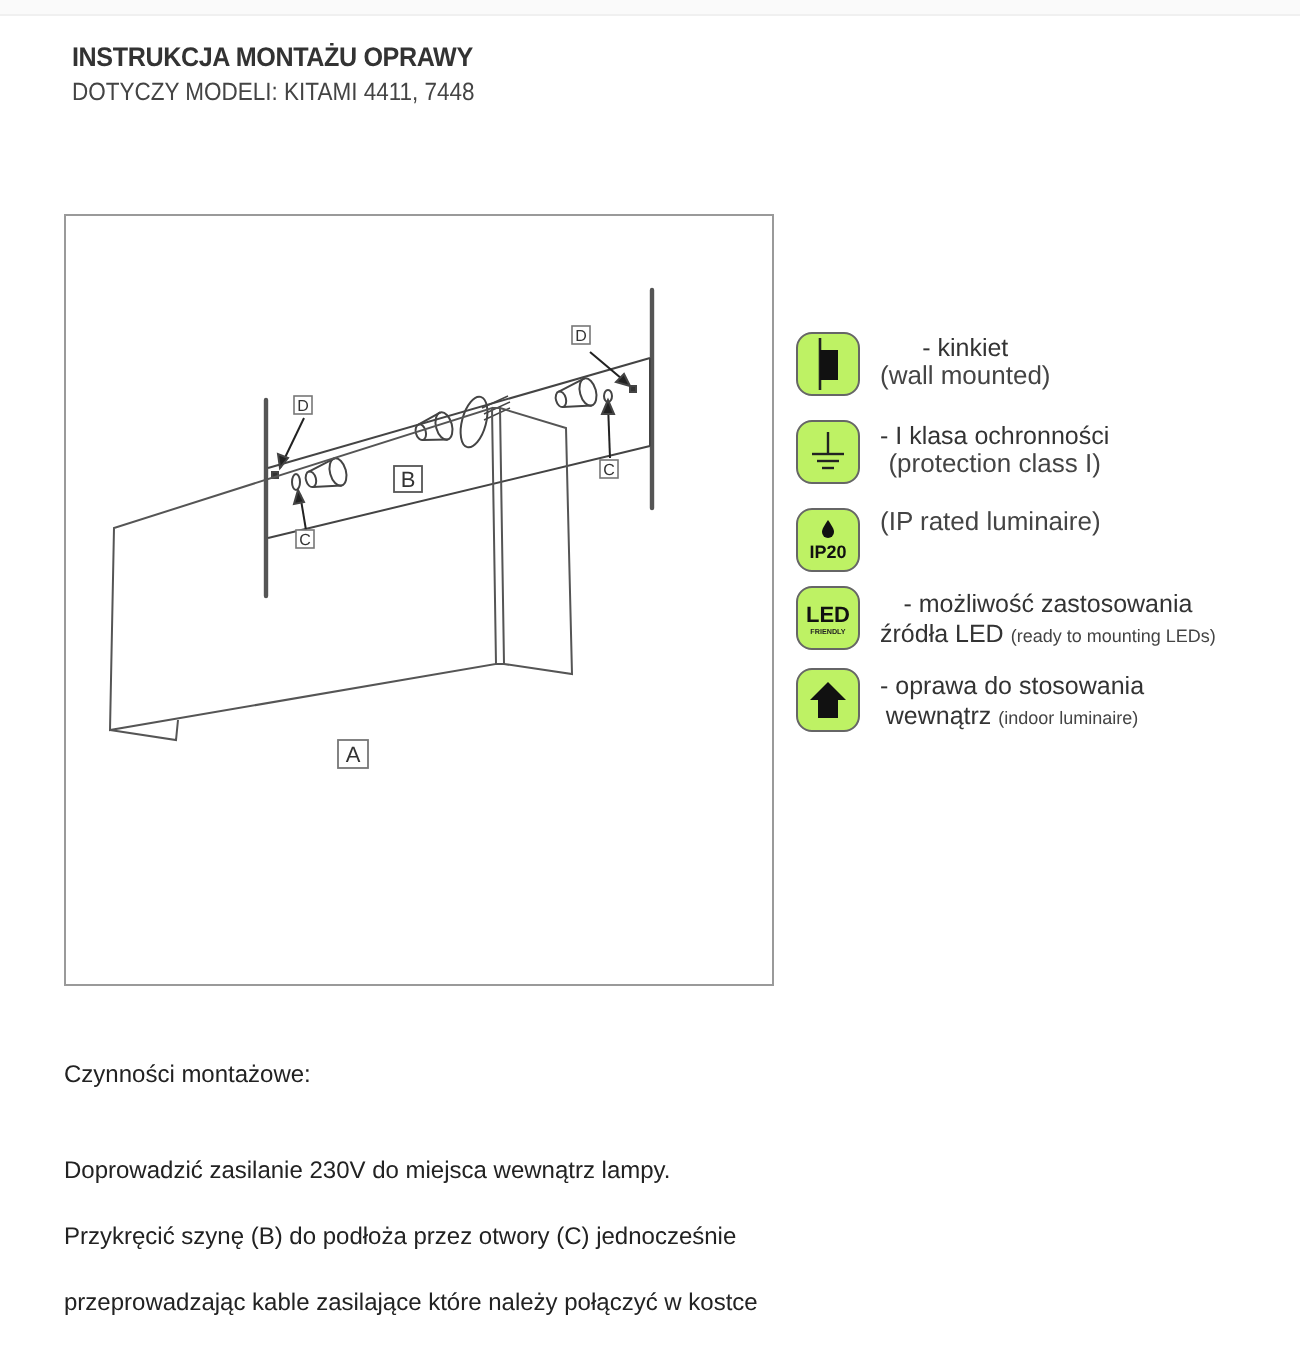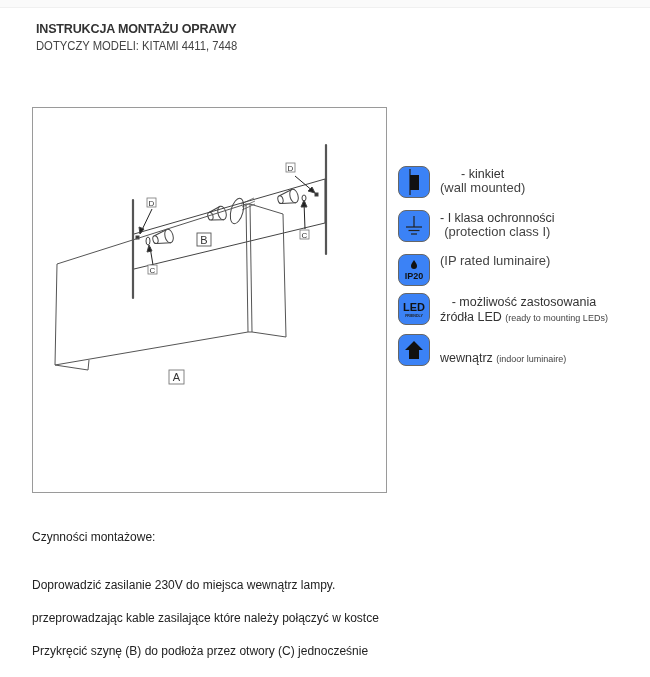--- a/index.html
+++ b/index.html
@@ -11,21 +11,21 @@
              color: #333; letter-spacing: -0.2px; transform: scaleX(0.93); transform-origin: left; }
     .subtitle { position: absolute; left: 36px; top: 39px; font-size: 12.5px; color: #444;
                 transform: scaleX(0.9); transform-origin: left; }
     .frame { position: absolute; left: 32px; top: 107px; width: 355px; height: 386px;
              border: 1.5px solid #9a9a9a; box-sizing: border-box; }
     .frame svg { position: absolute; left: 0; top: 0; }
     .legend { position: absolute; left: 398px; top: 166px; width: 250px; }
     .legend-item { position: absolute; left: 0; width: 250px; }
     .legend-icon { position: absolute; left: 0; top: 0; width: 32px; height: 32px;
                    border: 1.3px solid #666; border-radius: 8px; box-sizing: border-box;
-                   background: #3b82f6; }
+                   background: #bef264; }
     .legend-text { position: absolute; left: 42px; top: 1px; font-size: 12.5px; color: #333; line-height: 15px; white-space: nowrap; text-align: center; }
     .legend-sub { font-size: 9px; color: #444; }
     .legend-sub-block { display: block; font-size: 13px; color: #444; line-height: 12px; }
     .instructions { position: absolute; left: 32px; top: 530px; width: 600px; font-size: 12px; color: #222; }
     .instr-heading { position: absolute; left: 0; top: 0; white-space: nowrap; }
     .instr-para { position: absolute; left: 0; top: 30px; line-height: 16.6px; white-space: pre-line; width: 420px; }
   </style>
 </head>
 <body>
 
@@ -159,30 +159,30 @@
     </div>
   </div>
 
   <div class="legend-item" style="top:168px;">
     <div class="legend-icon">
       <svg width="30" height="30" viewBox="0 0 30 30">
         <path d="M15,6 L24,15 L20,15 L20,24 L10,24 L10,15 L6,15 Z" fill="#111"></path>
       </svg>
     </div>
     <div class="legend-text" style="top:2px;">
-      <br>
+      <span>- oprawa do stosowania</span><br>
       <span>wewnątrz</span>
       <span class="legend-sub">(indoor luminaire)</span>
     </div>
   </div>
 </div>
 
 <div class="instructions">
   <div class="instr-heading">Czynności montażowe:</div>
   <div class="instr-para">
     <div>Doprowadzić zasilanie 230V do miejsca wewnątrz lampy.</div>
+    <div>Przykręcić szynę (B) do podłoża przez otwory (C) jednocześnie</div>
     <div>przeprowadzając kable zasilające które należy połączyć w kostce</div>
-    <div>Przykręcić szynę (B) do podłoża przez otwory (C) jednocześnie</div>
     <div>elektrycznej. Zamontować żarówki w oprawkach i sprawdzić działanie</div>
     
     
   </div>
 </div>
 
 </body></html>

